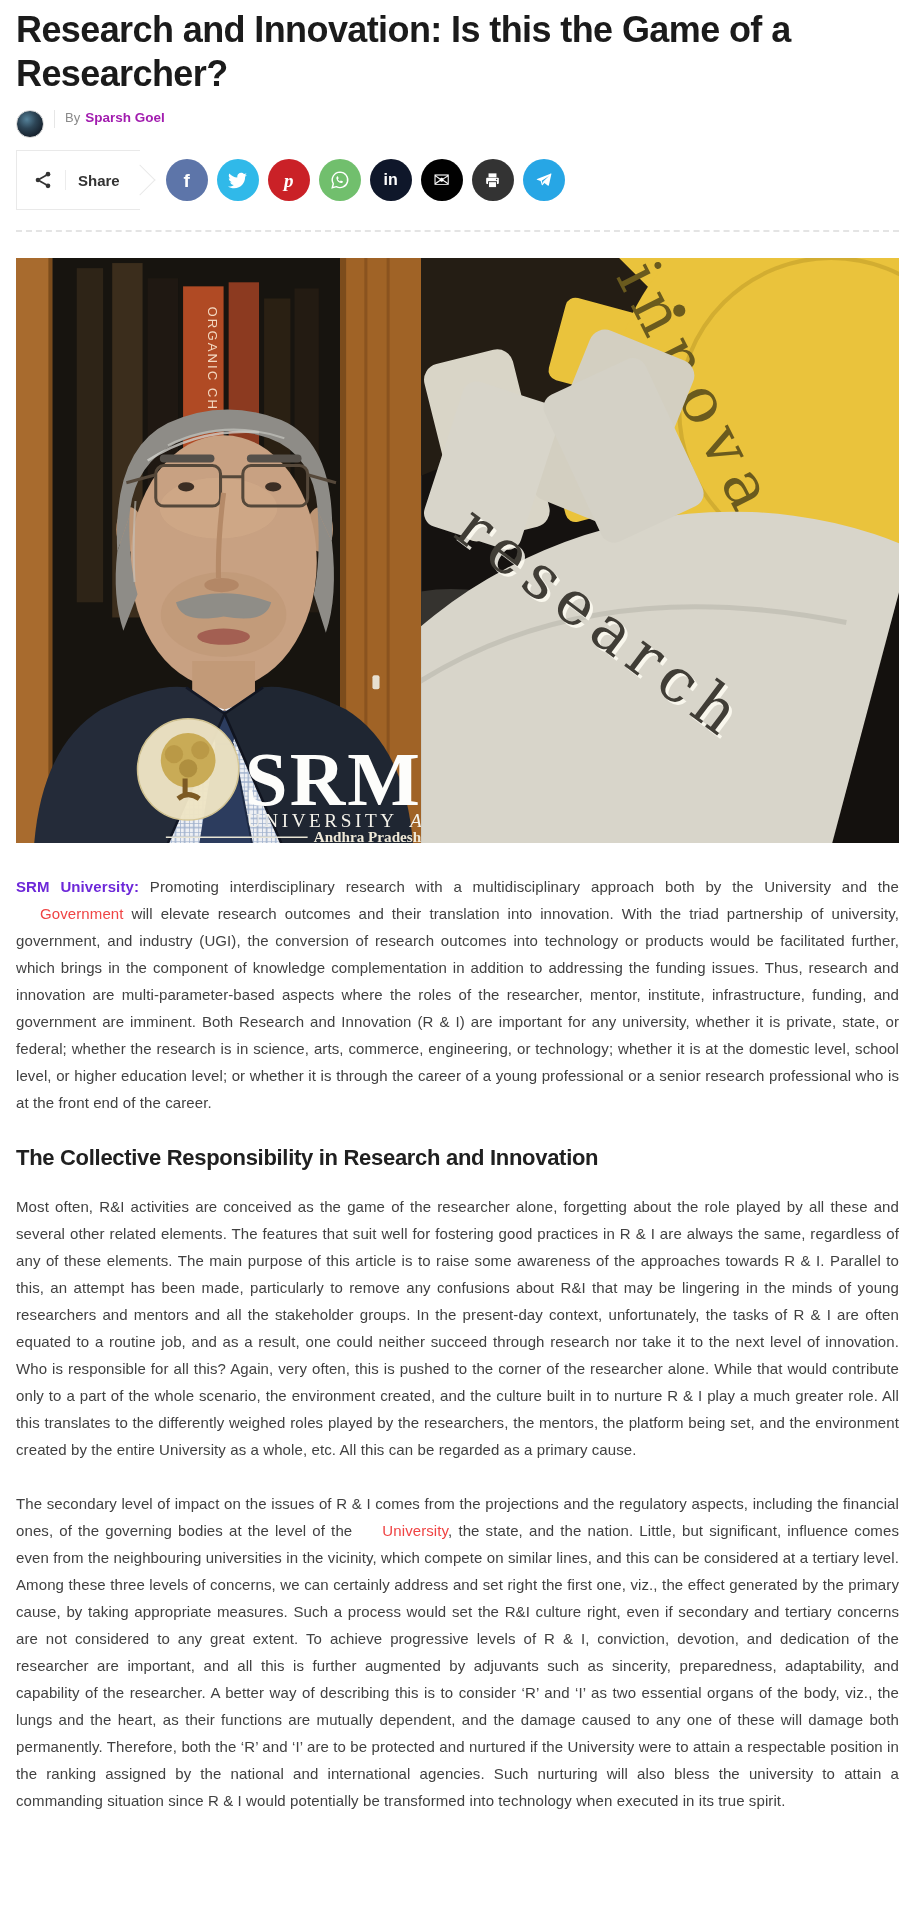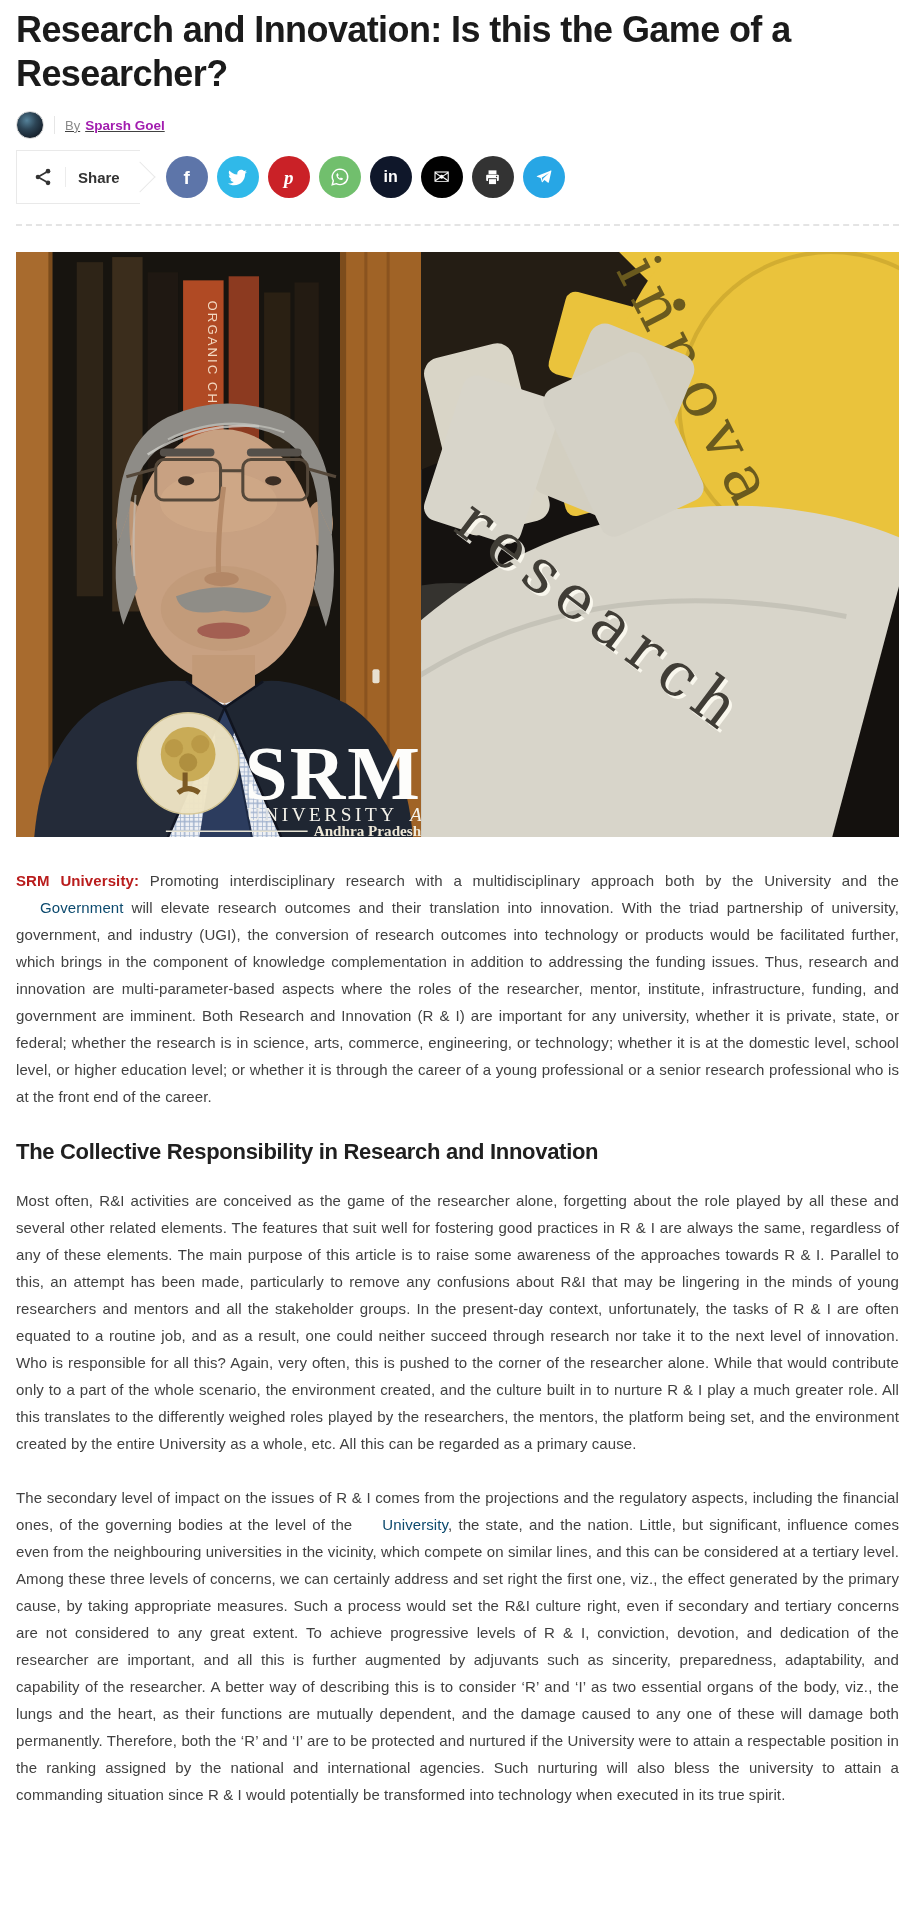--- a/index.html
+++ b/index.html
@@ -11,35 +11,35 @@
   }
   .container { padding:8px 4px 10px 16px; }
 
   
   h1.post-title {
     font-size:36px; line-height:44px; font-weight:700;
     letter-spacing:-0.6px; color:#1b1b1b; margin:0 0 14px 0;
   }
 
   
-  .byline { display:flex; align-items:center; height:30px; margin-bottom:10px;text-decoration:underline; }
+  .byline { display:flex; height:30px; margin-bottom:10px; }
   .avatar {
     width:28px; height:28px; border-radius:50%;
     background:radial-gradient(circle at 38% 32%, #55829a 0%, #2d4556 38%, #182430 72%, #0d141c 100%);
     border:1px solid #d9d9d9;
   }
   .byline .sep { width:1px; height:18px; background:#e6e6e6; margin:0 10px; }
   .byline .by { font-size:13px; color:#8a8a8a; margin-right:5px; }
   .byline .author { font-size:13.5px; color:#a21caf; font-weight:700; }
 
   
   .share-row { display:flex; align-items:center; margin-bottom:20px; }
   .share-btn {
     position:relative; display:flex; align-items:center;
-    height:54px; padding:0 20px 0 16px; background:#fff;
+    height:60px; padding:0 20px 0 16px; background:#fff;
     border:1px solid #e9e9e9; border-right:none; cursor:pointer; margin-right:26px;
   }
   .share-btn .tail {
     position:absolute; right:-11px; top:50%;
     width:22px; height:22px; background:#fff;
     transform:translateY(-50%) rotate(45deg);
     border-top:1px solid #e9e9e9; border-right:1px solid #e9e9e9;
   }
   .share-btn .sh-sep { width:1px; height:20px; background:#ececec; margin:0 12px; }
   .share-btn .sh-label { font-size:15px; font-weight:700; color:#333; }
@@ -58,22 +58,22 @@
 
   
   .hero { width:100%; margin-bottom:30px; font-size:0; }
   .hero svg { width:100%; height:auto; display:block; }
 
   
   .article p {
     font-size:15px; line-height:27px; color:#414141;
     text-align:justify; margin:0 0 27px 0; letter-spacing:0.1px;
   }
-  .article p strong { color:#b91c1c; font-weight:700; }
-  .article a.inline-link { color:#0c4a6e; text-decoration:none; cursor:pointer;margin-left:24px; }
+  .article p strong { color:#6d28d9; font-weight:700; }
+  .article a.inline-link { color:#ef4444; text-decoration:none; cursor:pointer;margin-left:24px; }
   h2.section-heading {
     font-size:22px; line-height:30px; font-weight:700;
     color:#202020; letter-spacing:-0.3px; margin:4px 0 20px 0;
   }
 </style>
 </head>
 <body>
 
 <div class="container">
 

